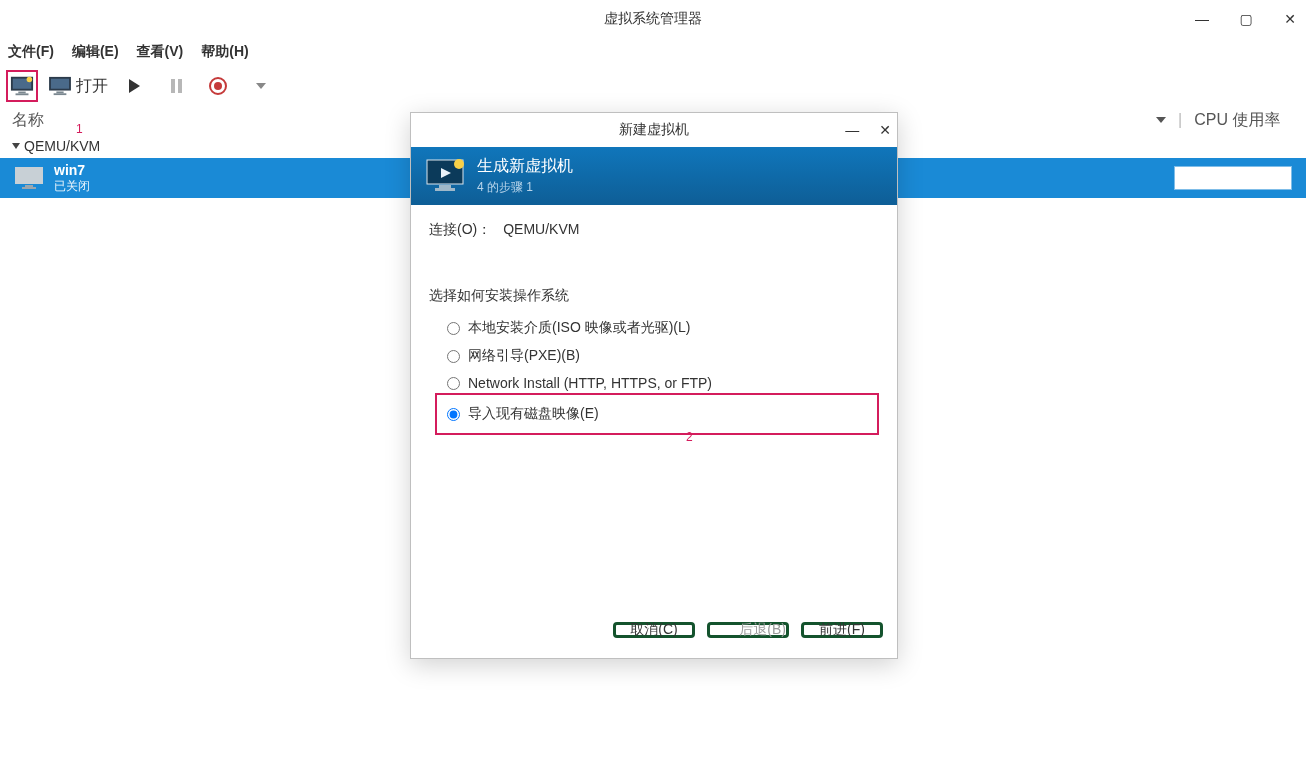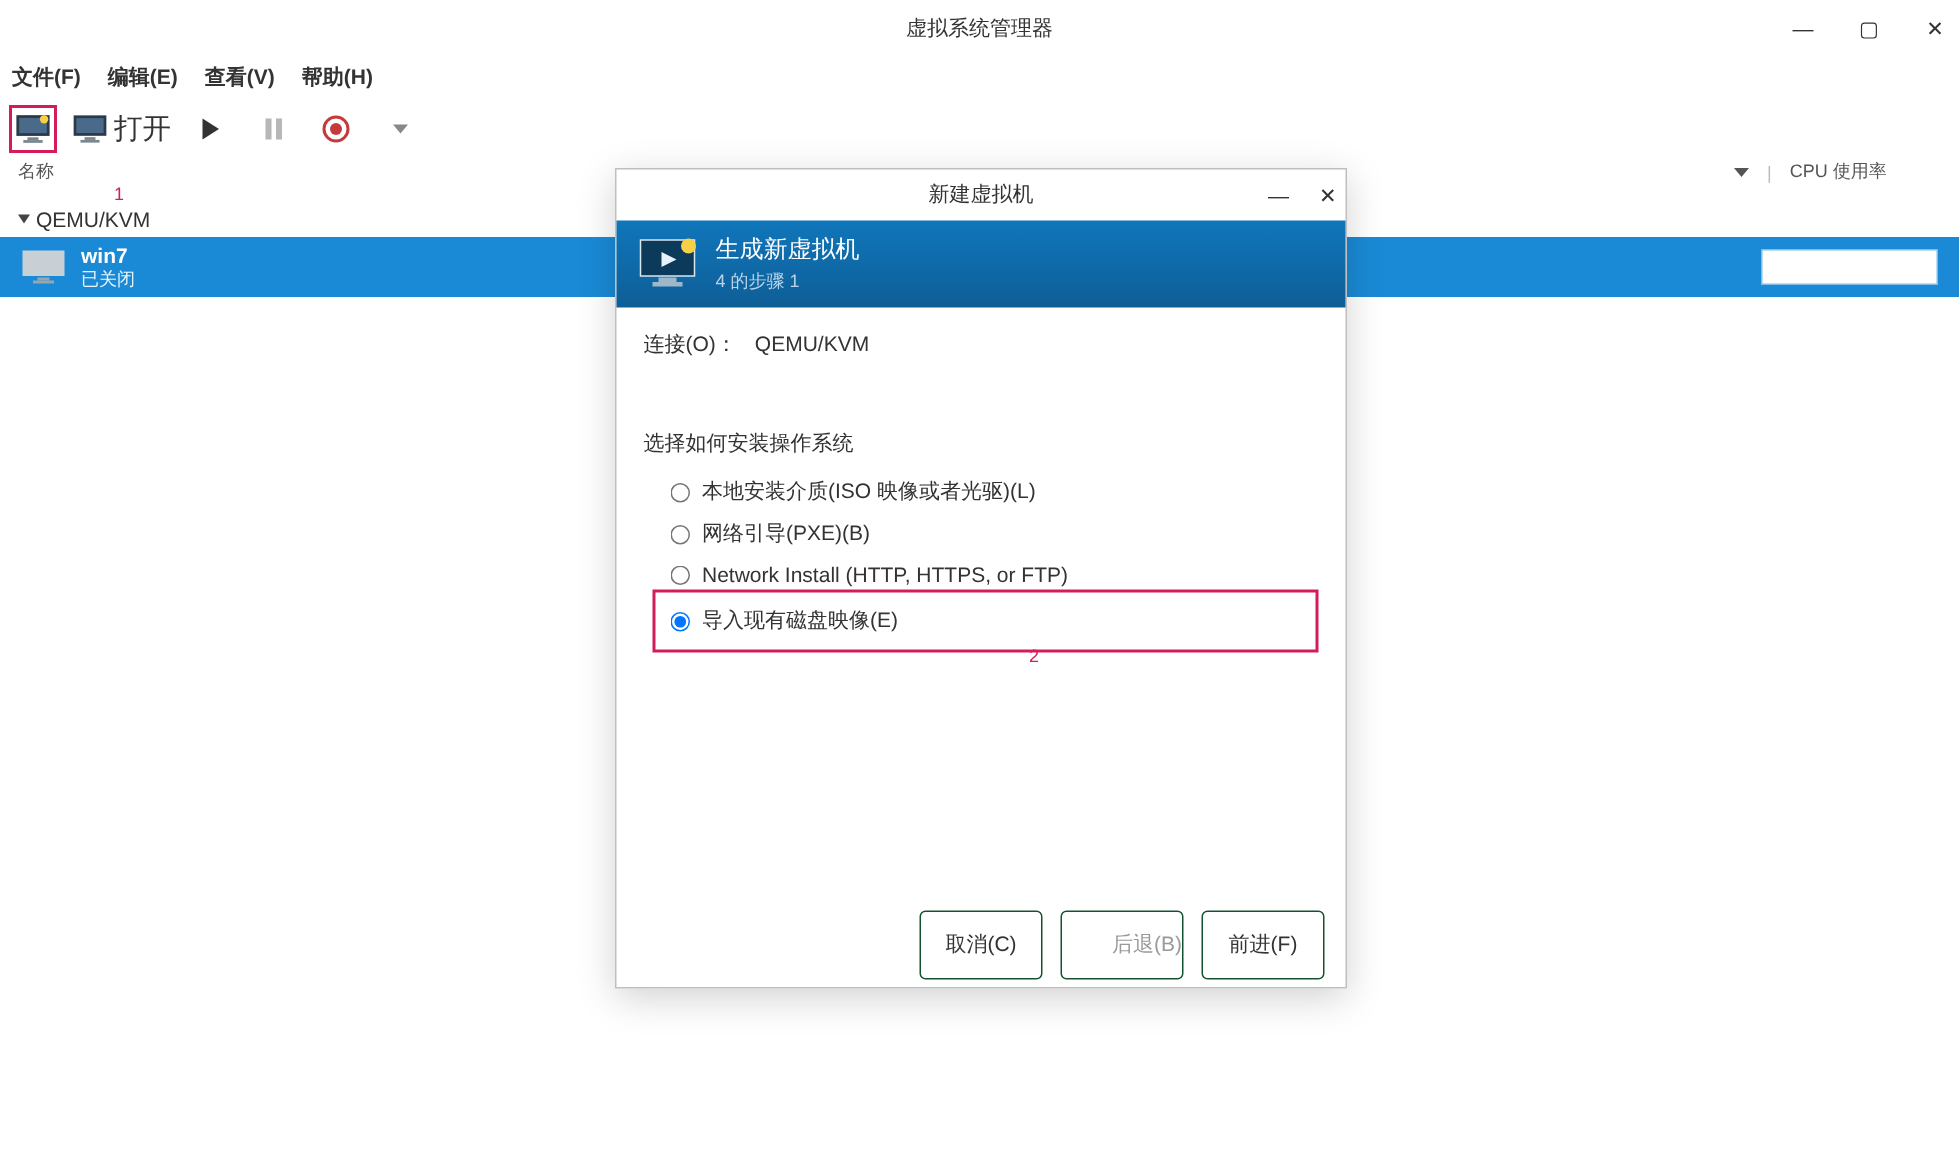--- a/index.html
+++ b/index.html
@@ -12,40 +12,40 @@
   .titlebar-ctrls span { width: 20px; text-align: center; color: #333; }
 
   
   .menubar { height: 28px; display: flex; align-items: center; padding: 0 8px; gap: 18px; font-size: 14px; font-weight: bold; }
   .menubar span { }
 
   
   .toolbar { height: 40px; display: flex; align-items: center; padding: 0 6px; gap: 10px; }
   .tb-icon { width: 32px; height: 32px; display: flex; align-items: center; justify-content: center; }
   .tb-open { display: flex; align-items: center; gap: 4px; }
-  .tb-label { font-size: 19px; }
+  .tb-label { font-size: 16px; }
   .highlight-box-1 { border: 2px solid #d41c5c; padding: 2px; }
   .annot { color: #d41c5c; font-size: 12px; position: absolute; }
 
   
   .monitor { width: 26px; height: 22px; }
   .monitor .screen-fill-dark { fill: #2b3a4a; }
   .monitor .screen-fill-light { fill: #4a6a8a; }
   .monitor .stand { fill: #7a878f; }
   .monitor .dot { fill: #f8d048; }
 
   .play-tri { width:0;height:0;border-left:11px solid #333;border-top:7px solid transparent;border-bottom:7px solid transparent;}
   .pause { display:flex; gap:3px; opacity:0.35; }
   .pause span{width:4px;height:14px;background:#333;}
   .stop-circ {width:18px;height:18px;border:2px solid #c53a3a;border-radius:50%;position:relative;}
   .stop-circ::after{content:'';position:absolute;width:8px;height:8px;background:#c53a3a;border-radius:50%;top:3px;left:3px;}
   .dd-arrow{width:0;height:0;border-left:5px solid transparent;border-right:5px solid transparent;border-top:6px solid #888;margin-left:2px;}
 
   
-  .list-header { height: 28px; display: flex; align-items: flex-start; padding: 0 12px; color:#555; font-size:12px; }
+  .list-header { height: 28px; display: flex; align-items: center; padding: 0 12px; color:#555; font-size:16px; }
   .lh-name { flex:1; display:flex; align-items:center; gap:4px;}
   .lh-cpu { width:140px; text-align:left; display:flex; align-items:center; gap:6px;}
   .lh-cpu .dd-arrow{border-top-color:#555;}
   .lh-sep{color:#bbb;margin:0 6px;}
 
   
   .tree{padding:0 0;}
   .tree-node{padding:4px 12px;display:flex;align-items:center;gap:4px;font-size:14px;}
   .tree-caret{width:0;height:0;border-left:4px solid transparent;border-right:4px solid transparent;border-top:6px solid #444;}
   .vm-row{background:#1a8ad6;color:#fff;height:40px;display:flex;align-items:center;padding:0 12px;}
@@ -69,21 +69,21 @@
   .banner-text .t1{font-size:16px;}
   .banner-text .t2{font-size:12px;color:#b7d4ea;margin-top:2px;}
   .modal-body{flex:1;padding:16px 18px 0 18px;font-size:14px;color:#333;}
   .conn-row{display:flex;gap:12px;margin-bottom:48px;}
   .choose-label{margin-bottom:14px;}
   .radios{padding-left:18px;display:flex;flex-direction:column;gap:10px;}
   .radio{display:flex;align-items:center;gap:8px;}
   .radio input{width:13px;height:13px;}
   .radio-highlight{border:2px solid #d41c5c;padding:10px 112px 10px 10px;margin-left:-12px;margin-top:-8px;}
   .modal-footer{height:56px;display:flex;align-items:center;justify-content:flex-end;gap:12px;padding:0 14px;}
-  .btn{min-width:82px;height:46px;border:1px solid #14532d;background:#fff;border-radius:4px;font-size:14px;display:flex;align-items:center;justify-content:center;color:#333;}
+  .btn{min-width:82px;height:16px;border:3px solid #14532d;background:#fff;border-radius:4px;font-size:14px;display:flex;align-items:center;justify-content:center;color:#333;}
   .btn.disabled{color:#9a9a9a;justify-content:flex-end;}
 </style>
 </head>
 <body>
 
 <div class="titlebar">
   <span class="titlebar-title">虚拟系统管理器</span>
   <div class="titlebar-ctrls">
     <span>—</span>
     <span>▢</span>

